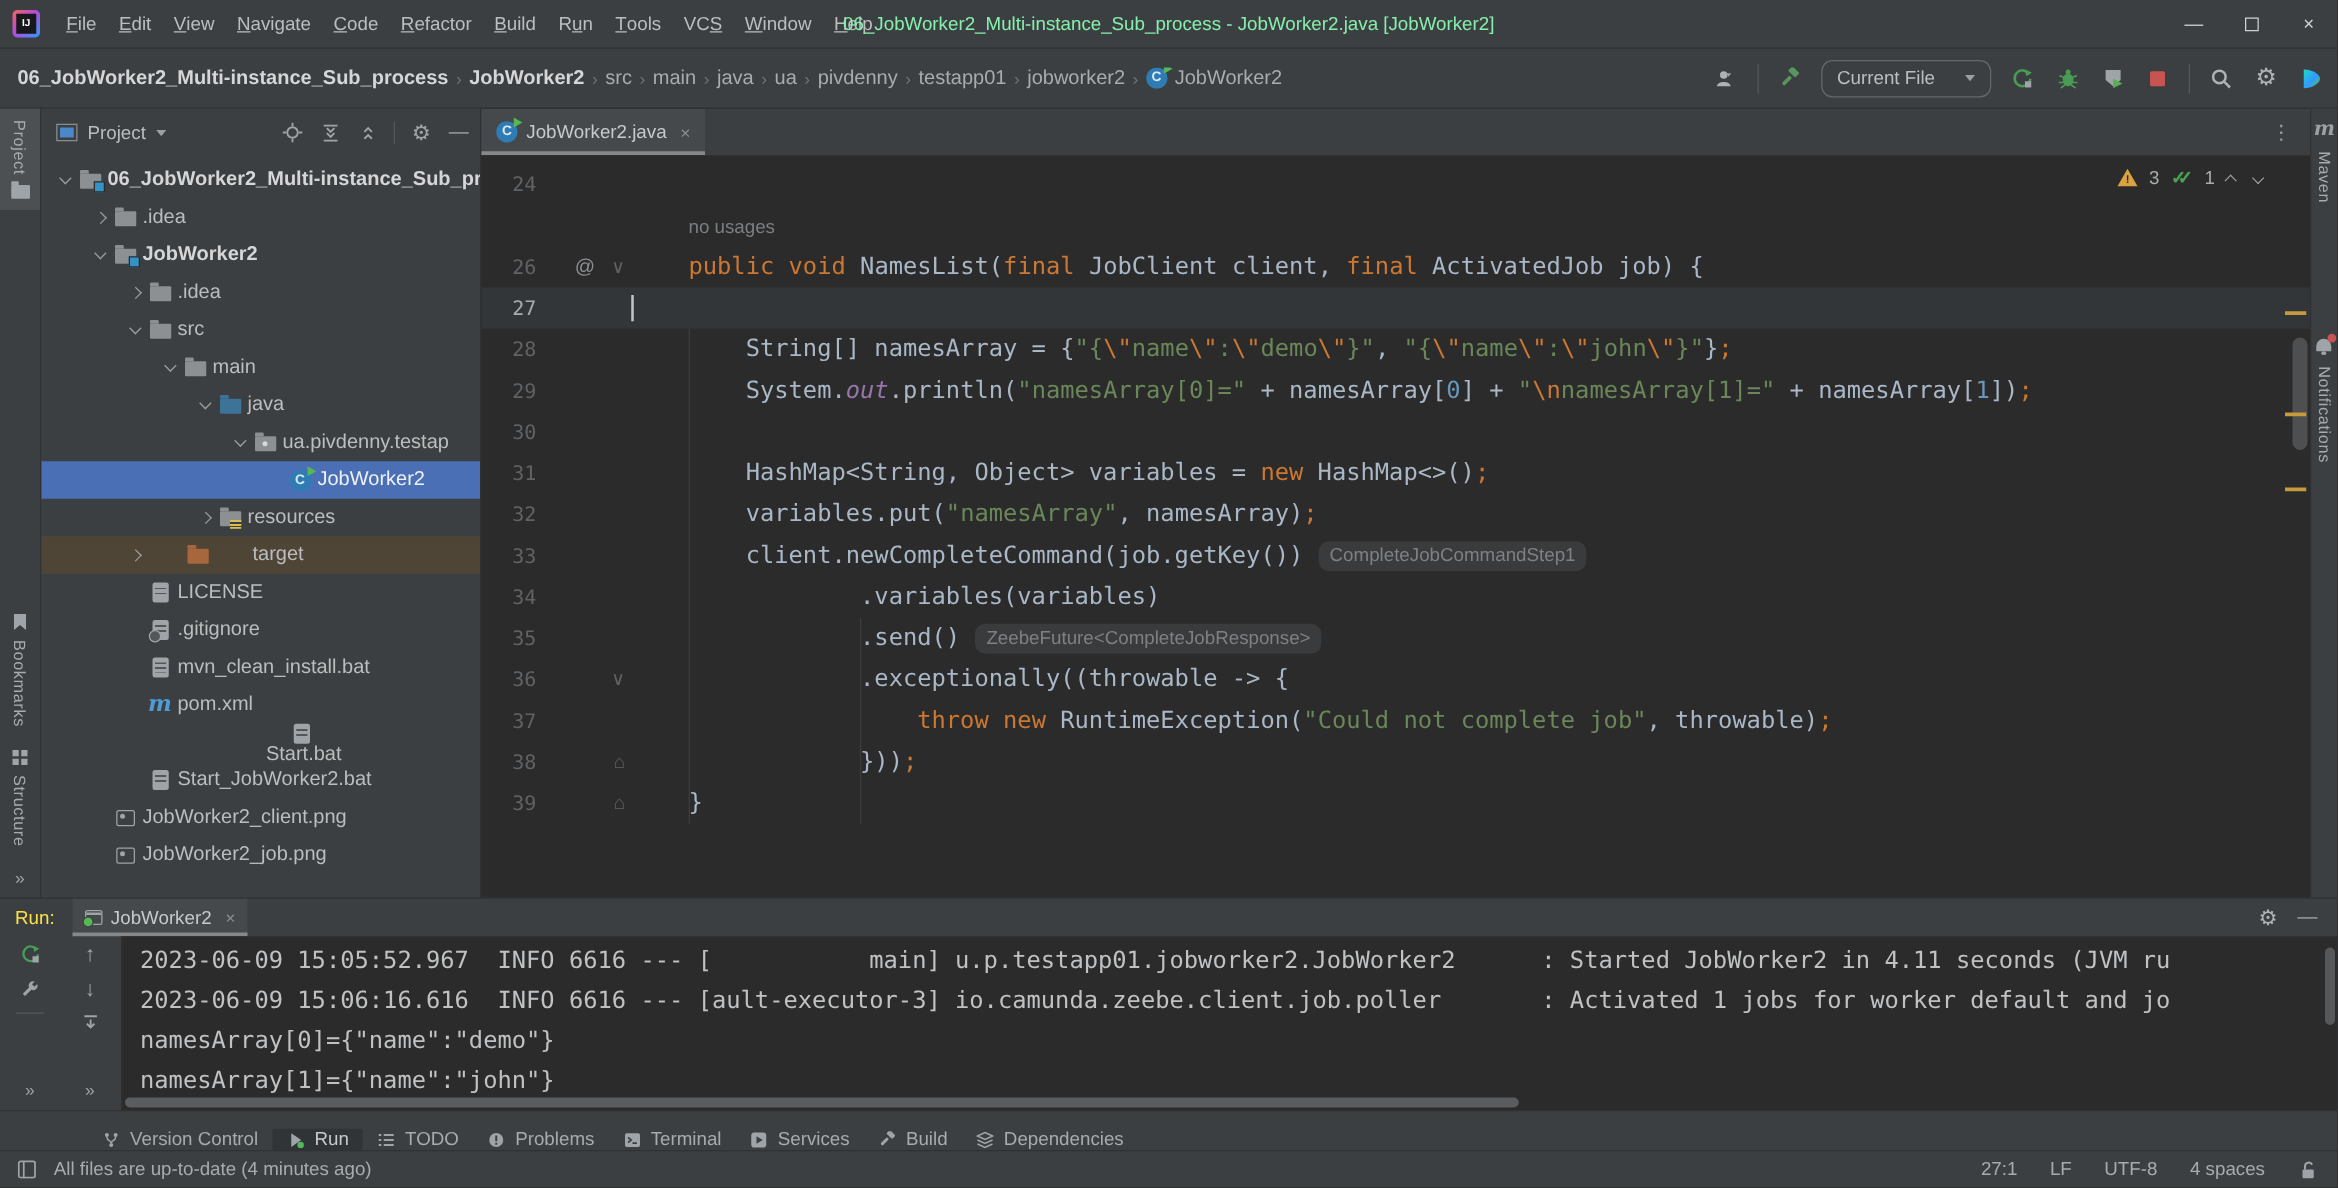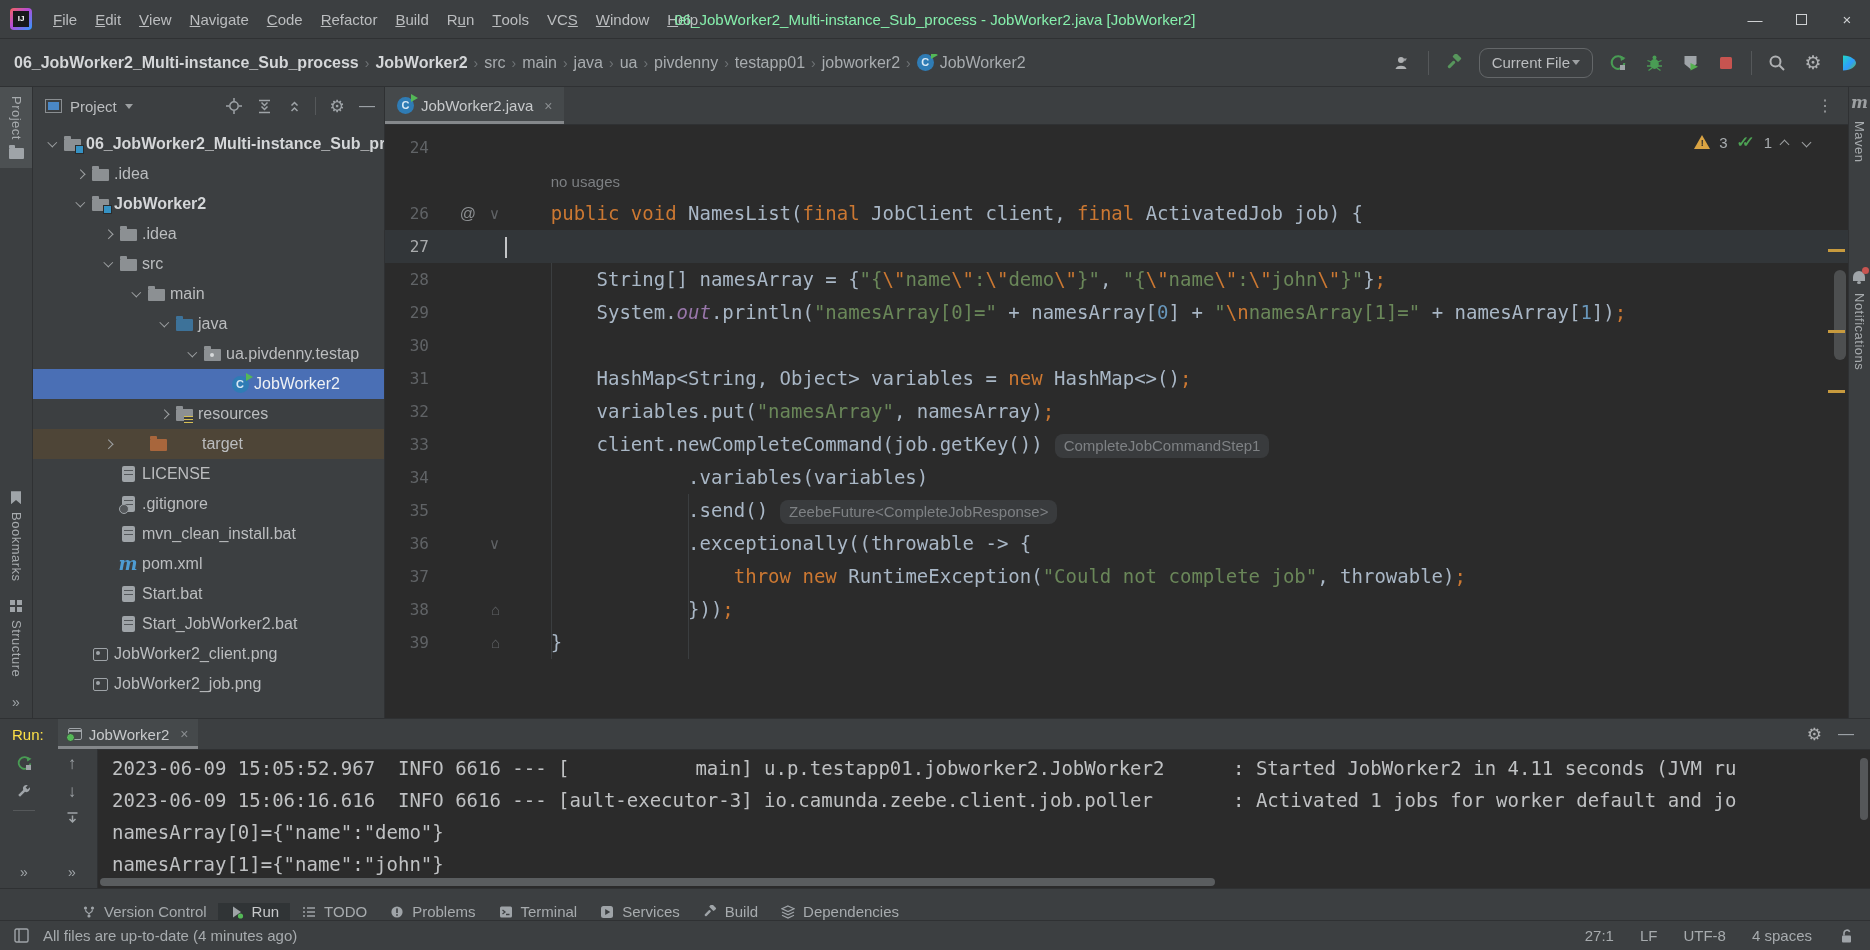--- a/index.html
+++ b/index.html
@@ -22,21 +22,21 @@
   .winbtn .maxbox{width:11px;height:11px;border:1.5px solid #cfd1d3;display:block;}
 
   
   .navbar{height:48px;display:flex;align-items:center;background:#3c3f41;border-bottom:1px solid #2f3133;padding:0 10px 0 14px;flex:none;}
   .crumbs{display:flex;align-items:center;gap:2px;white-space:nowrap;overflow:hidden;}
   .crumb{font-size:16px;color:#a8acaf;display:flex;align-items:center;gap:6px;}
   .crumb.bold{color:#d4d6d8;font-weight:bold;}
   .csep{color:#6f7376;font-size:14px;margin:0 4px;}
   .navtools{margin-left:auto;display:flex;align-items:center;gap:14px;flex:none;}
   .vdiv{width:1px;height:24px;background:#55585a;}
-  .combo{height:30px;border:1px solid #646769;border-radius:9px;display:flex;align-items:center;gap:2px;padding:0 12px;font-size:15px;color:#bbbdbf;}
+  .combo{height:30px;border:1px solid #646769;border-radius:9px;display:flex;align-items:center;gap:24px;padding:0 12px;font-size:15px;color:#bbbdbf;}
   .carr{width:0;height:0;border-left:4.5px solid transparent;border-right:4.5px solid transparent;border-top:5px solid #9da0a2;display:inline-block;}
   .itool{width:22px;height:22px;display:flex;align-items:center;justify-content:center;}
   .gearchar{font-size:19px;color:#afb1b3;line-height:1;}
 
   
   .main{height:631px;display:flex;flex:none;}
   .lstrip{width:33px;background:#3c3f41;border-right:1px solid #2f3133;display:flex;flex-direction:column;align-items:center;flex:none;}
   .vtext{writing-mode:vertical-rl;font-size:13px;color:#a7abae;letter-spacing:.5px;}
   .stripbtn{padding:9px 0;width:100%;display:flex;flex-direction:column;align-items:center;gap:8px;}
   .stripbtn.active{background:#4c5052;}
@@ -481,21 +481,21 @@
             </span>
             <span class="tlabel">mvn_clean_install.bat</span>
           </div>
           <div class="trow" style="padding-left: 66px;">
             <span class="tarrow"></span>
             <span class="ticon">
               <span class="mvn">m</span>
             </span>
             <span class="tlabel">pom.xml</span>
           </div>
-          <div class="trow" style="padding-left: 66px;">
+          <div class="trow" style="padding-left: 66px; flex-direction: column;">
             <span class="tarrow"></span>
             <span class="ticon">
               <span class="fico"></span>
             </span>
             <span class="tlabel">Start.bat</span>
           </div>
           <div class="trow" style="padding-left: 66px;">
             <span class="tarrow"></span>
             <span class="ticon">
               <span class="fico"></span>

